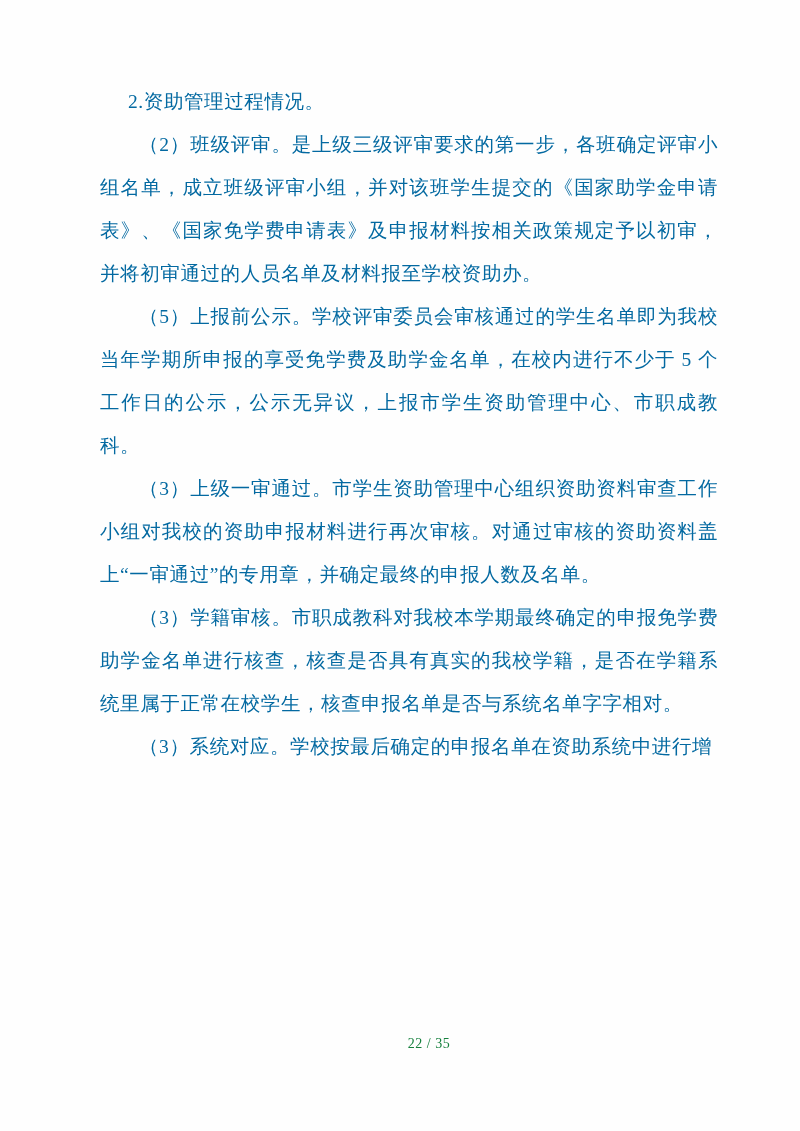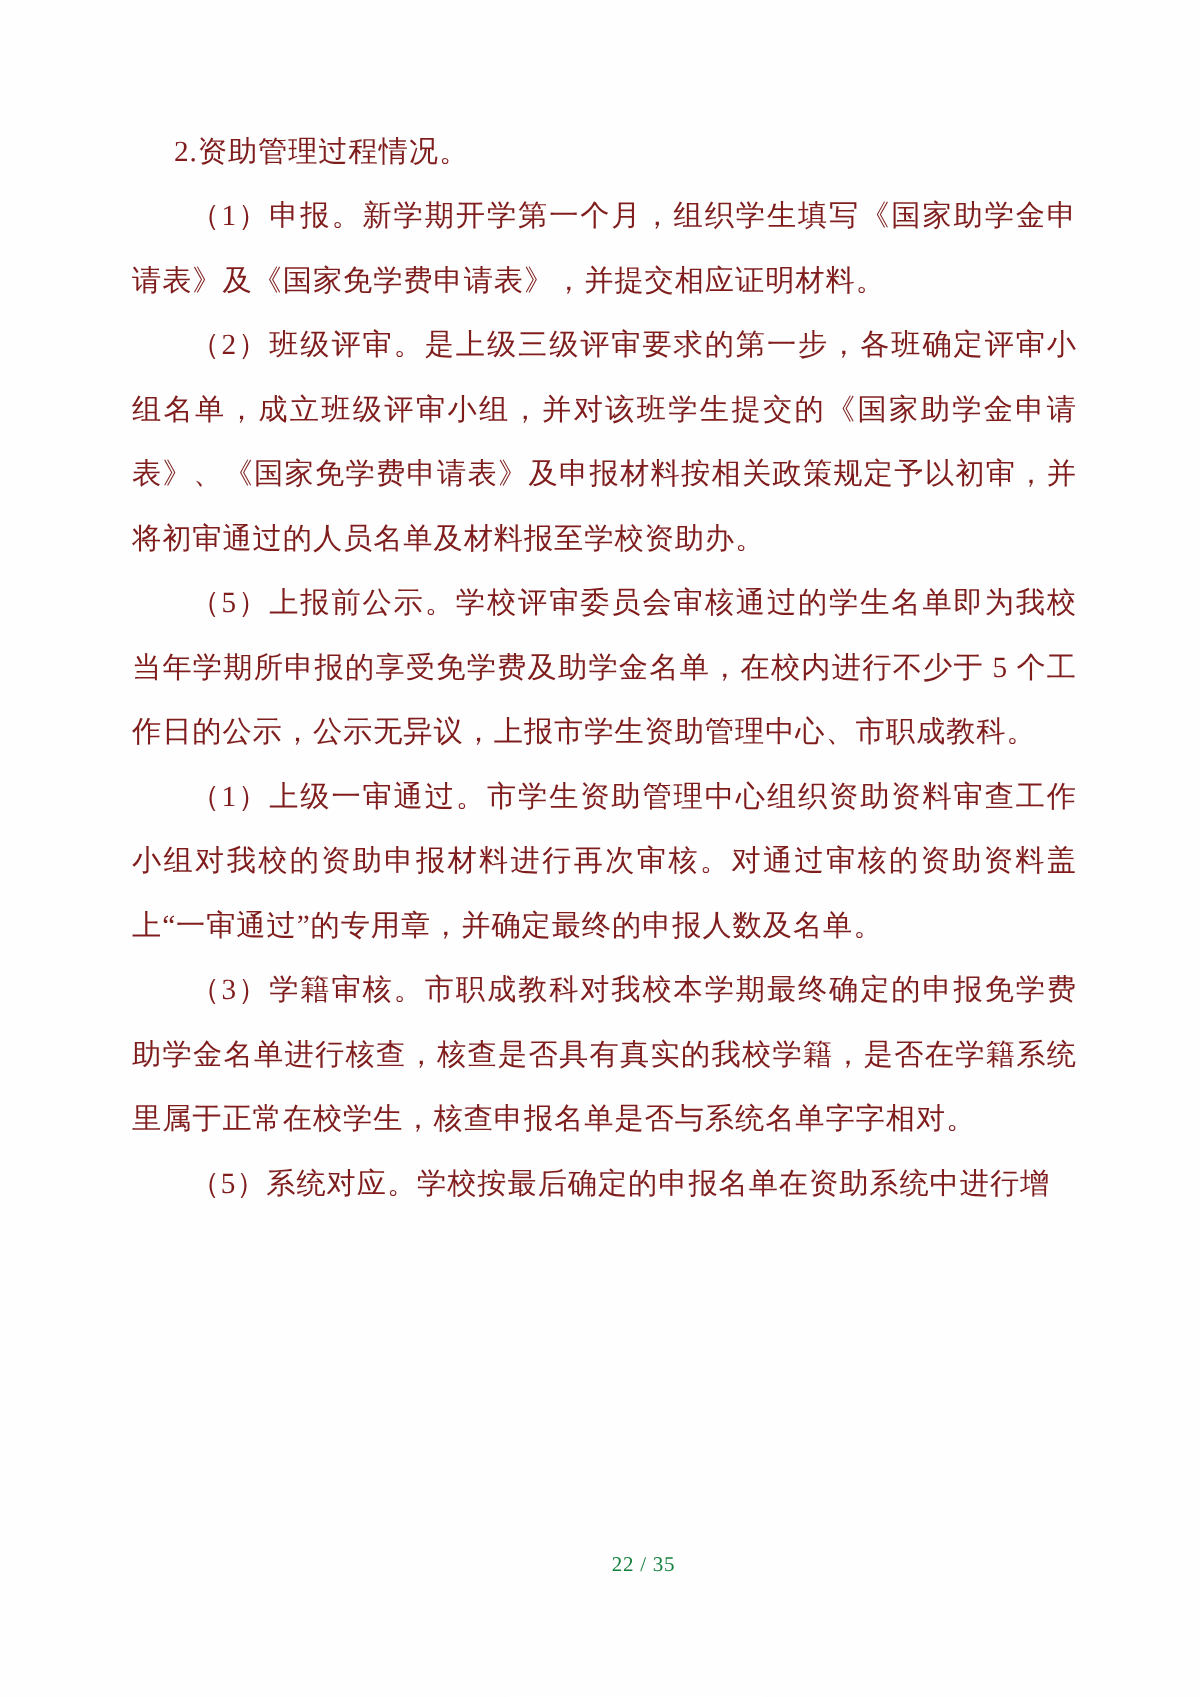--- a/index.html
+++ b/index.html
@@ -28,24 +28,24 @@
     left: 88px;
     top: 80px;
     width: 630px;
   }
   .para {
     font-size: 19.5px;
     line-height: 43px;
     letter-spacing: 0.6px;
     text-align: justify;
     text-justify: inter-ideograph;
-    margin: 0 0 0 0;
+    margin: 0 0 0 12px;
     text-indent: 39px;
     font-family: "Liberation Serif", "DejaVu Serif", serif;
-    color: #7f1d1d;
+    color: #0369a1;
   }
   .para.first {
     text-indent: 28px;
   }
   .footer {
     position: absolute;
     left: 0;
     top: 1036px;
     width: 800px;
     text-align: center;
@@ -55,21 +55,20 @@
     letter-spacing: 0.5px;
     padding-left: 29px;
   }
 </style>
 </head>
 <body>
 
 <div class="page">
   <div class="content">
     <p class="para first">2.资助管理过程情况。</p>
-    <p class="para">（1）申报。新学期开学第一个月，组织学生填写《国家助学金申请表》及《国家免学费申请表》，并提交相应证明材料。</p>
     <p class="para">（2）班级评审。是上级三级评审要求的第一步，各班确定评审小组名单，成立班级评审小组，并对该班学生提交的《国家助学金申请表》、《国家免学费申请表》及申报材料按相关政策规定予以初审，并将初审通过的人员名单及材料报至学校资助办。</p>
     <p class="para">（5）上报前公示。学校评审委员会审核通过的学生名单即为我校当年学期所申报的享受免学费及助学金名单，在校内进行不少于 5 个工作日的公示，公示无异议，上报市学生资助管理中心、市职成教科。</p>
-    <p class="para">（1）上级一审通过。市学生资助管理中心组织资助资料审查工作小组对我校的资助申报材料进行再次审核。对通过审核的资助资料盖上“一审通过”的专用章，并确定最终的申报人数及名单。</p>
+    <p class="para">（3）上级一审通过。市学生资助管理中心组织资助资料审查工作小组对我校的资助申报材料进行再次审核。对通过审核的资助资料盖上“一审通过”的专用章，并确定最终的申报人数及名单。</p>
     <p class="para">（3）学籍审核。市职成教科对我校本学期最终确定的申报免学费助学金名单进行核查，核查是否具有真实的我校学籍，是否在学籍系统里属于正常在校学生，核查申报名单是否与系统名单字字相对。</p>
-    <p class="para">（5）系统对应。学校按最后确定的申报名单在资助系统中进行增</p>
+    <p class="para">（3）系统对应。学校按最后确定的申报名单在资助系统中进行增</p>
   </div>
   <div class="footer">22 / 35</div>
 </div>
 
 </body></html>

